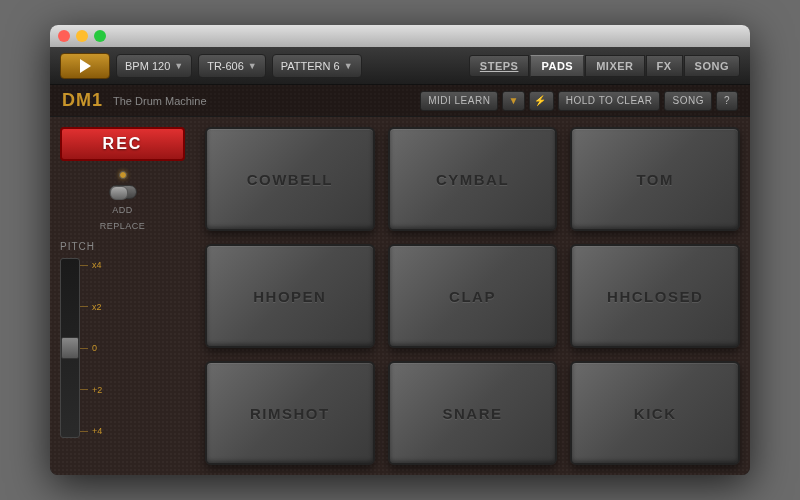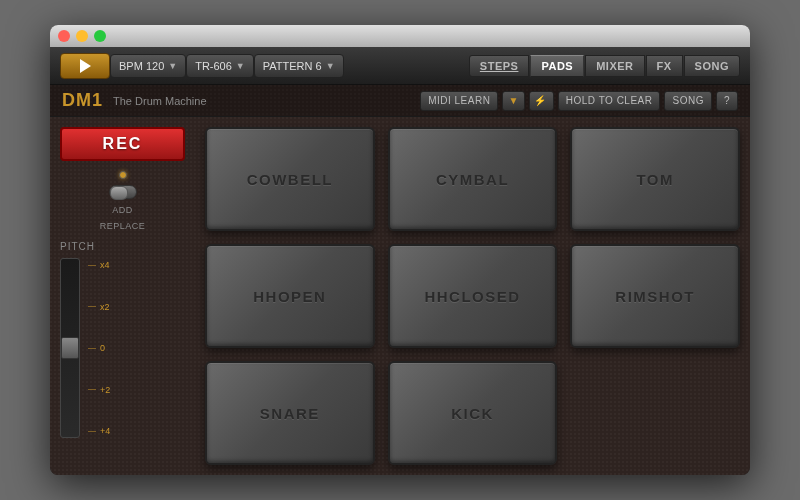--- a/index.html
+++ b/index.html
@@ -44,21 +44,21 @@
     .tl-yellow { background: #ffbd2e; }
     .tl-green { background: #27c93f; }
 
     
     .toolbar {
       background: linear-gradient(to bottom, #3a3a3a, #1e1e1e);
       height: 38px;
       display: flex;
       align-items: center;
       padding: 0 10px;
-      gap: 0;
+      gap: 6px;
       flex-shrink: 0;
       border-bottom: 1px solid #111;
     }
 
     .play-btn {
       background: linear-gradient(to bottom, #c8952a, #8a5c0a);
       border: 1px solid #5a3a05;
       border-radius: 4px;
       width: 50px;
       height: 26px;
@@ -252,21 +252,20 @@
     }
     .section-label {
       color: #888;
       font-size: 10px;
       letter-spacing: 1px;
       margin-bottom: 6px;
     }
 
     .pitch-area {
       display: flex;
-      gap: 8px;
       height: 180px;
       text-align: center;
     }
 
     .pitch-slider-track {
       width: 20px;
       background: linear-gradient(to bottom, #1a1a1a, #2a2a2a);
       border: 1px solid #444;
       border-radius: 3px;
       position: relative;
@@ -434,20 +433,23 @@
         <div class="pad">
           <span class="pad-label">CYMBAL</span>
         </div>
         <div class="pad">
           <span class="pad-label">TOM</span>
         </div>
         <div class="pad">
           <span class="pad-label">HHOPEN</span>
         </div>
         <div class="pad">
+          <span class="pad-label">CLAP</span>
+        </div>
+        <div class="pad">
           <span class="pad-label">HHCLOSED</span>
         </div>
         <div class="pad">
           <span class="pad-label">RIMSHOT</span>
         </div>
         <div class="pad">
           <span class="pad-label">SNARE</span>
         </div>
         <div class="pad">
           <span class="pad-label">KICK</span>

